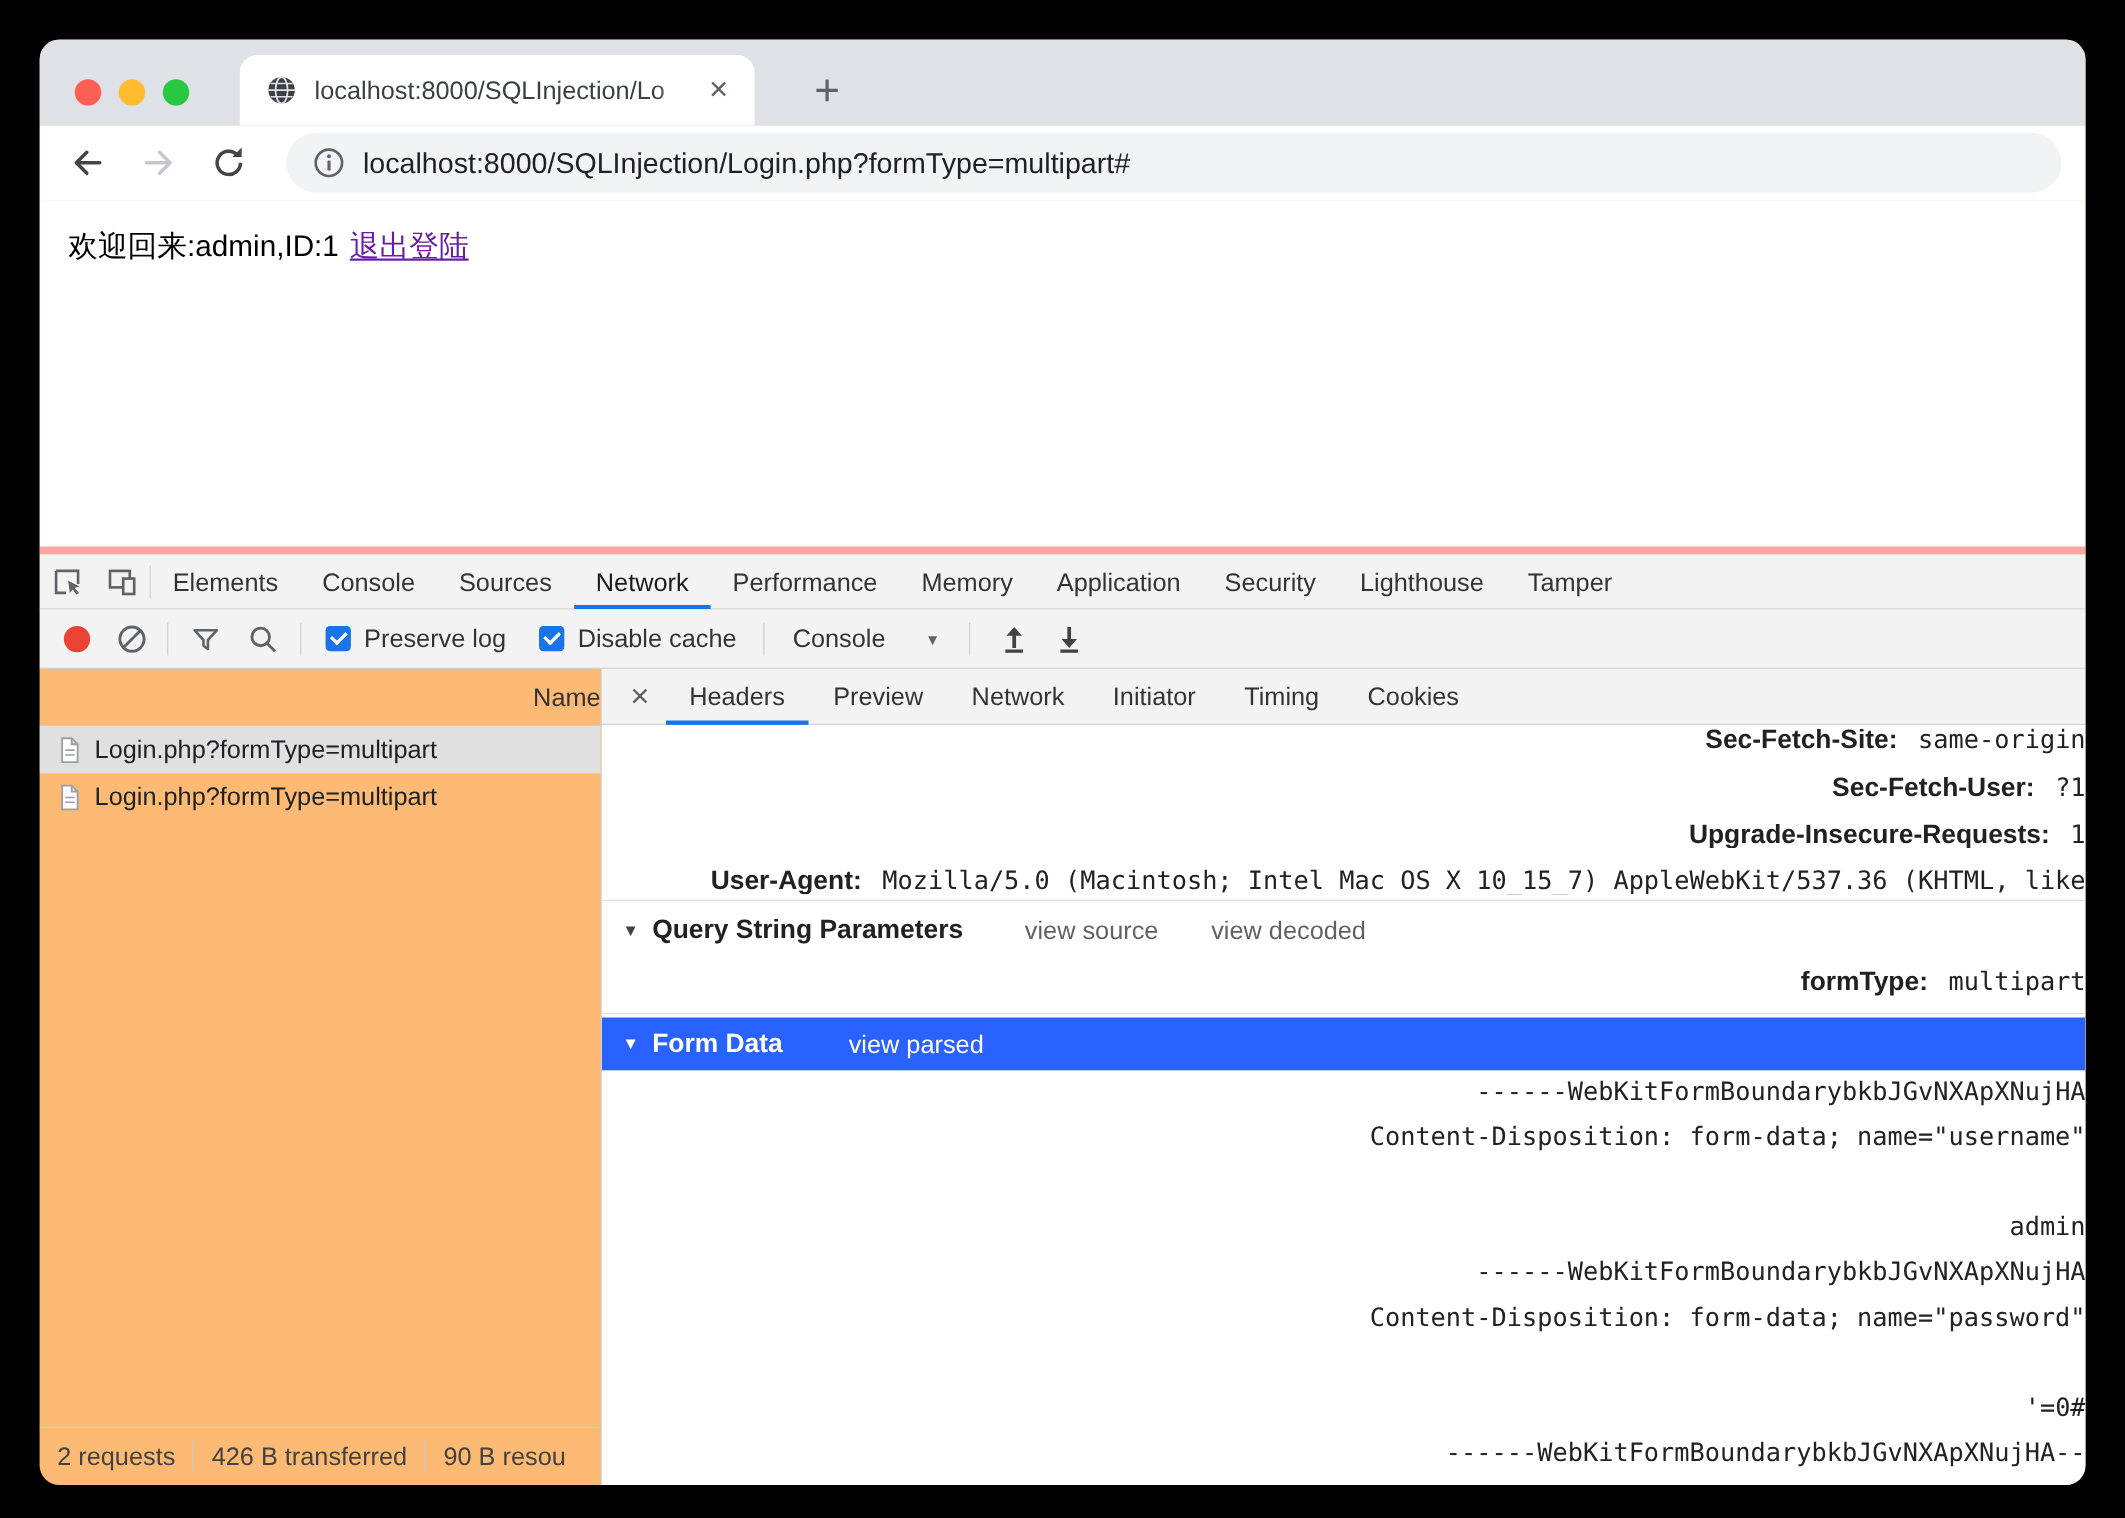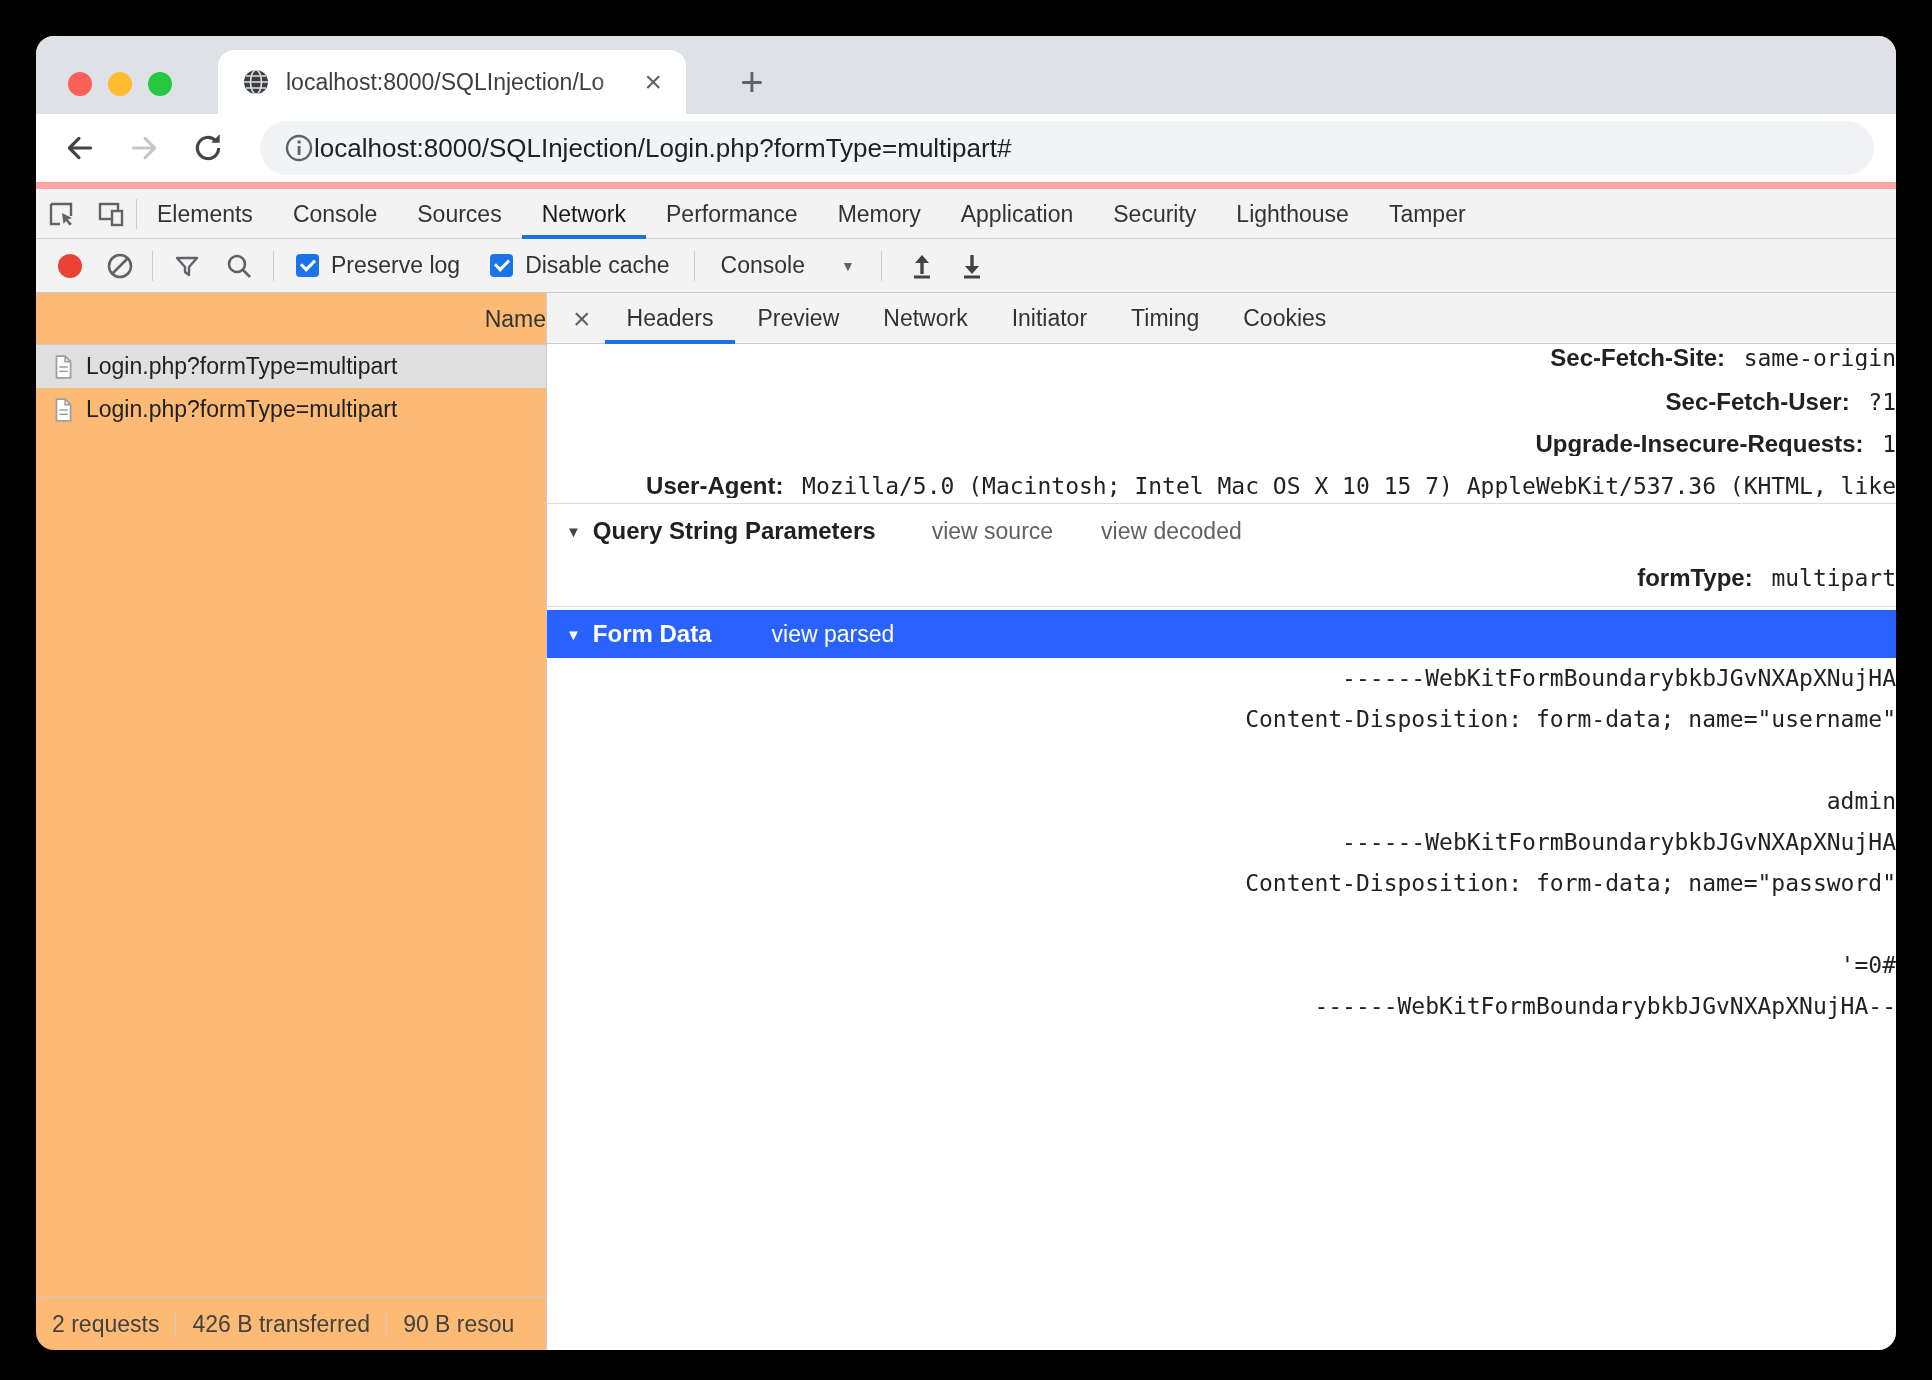--- a/index.html
+++ b/index.html
@@ -14,21 +14,21 @@
   .tab { position:absolute; left:182px; top:14px; width:468px; height:64px; background:#fff; border-radius:16px 16px 0 0; display:flex; align-items:center; padding:0 18px 0 24px; }
   .tab-title { flex:1; font-size:23px; color:#3c4043; white-space:nowrap; overflow:hidden; margin-left:16px;
                -webkit-mask-image:linear-gradient(90deg,#000 88%,transparent); mask-image:linear-gradient(90deg,#000 88%,transparent); }
   .tab-close { font-size:30px; color:#5f6368; line-height:30px; padding:0 6px; cursor:default; }
   .newtab { position:absolute; left:688px; top:18px; font-size:40px; font-weight:300; color:#5f6368; line-height:56px; width:56px; text-align:center; }
 
   
   .toolbar { height:68px; background:#fff; display:flex; align-items:center; padding:0 22px; flex:none; }
   .navbtn { width:44px; height:44px; display:flex; align-items:center; justify-content:center; margin-right:20px; flex:none; }
   .urlbar { flex:1; height:54px; background:#f1f3f4; border-radius:27px; display:flex; align-items:center; padding:0 24px; margin-left:10px; overflow:hidden; }
-  .url { font-size:26px; color:#202124; white-space:nowrap; }
+  .url { font-size:26px; color:#202124; margin-left:16px; white-space:nowrap; }
 
   
   .page { height:315px; background:#fff; padding:24px 0 0 26px; font-size:27px; color:#000; flex:none; }
   .page a { color:#681da8; text-decoration:underline; margin-left:10px; }
 
   
   .devtools { flex:1; display:flex; flex-direction:column; border-top:7px solid #fca5a5; min-height:0;text-align:right; }
   .dt-tabbar { height:50px; background:#f3f3f3; border-bottom:1px solid #d0d0d0; display:flex; align-items:center; flex:none; }
   .dt-iconbtn { width:50px; height:50px; display:flex; align-items:center; justify-content:center; flex:none; }
   .vsep { width:1px; height:30px; background:#ccc; flex:none; }
@@ -124,20 +124,23 @@
     <div class="urlbar">
       <svg width="30" height="30" viewBox="0 0 30 30">
         <circle cx="15" cy="15" r="12" fill="none" stroke="#5f6368" stroke-width="2.4"></circle>
         <rect x="13.7" y="13" width="2.8" height="9" fill="#5f6368"></rect>
         <circle cx="15.1" cy="9" r="1.8" fill="#5f6368"></circle>
       </svg>
       <span class="url">localhost:8000/SQLInjection/Login.php?formType=multipart#</span>
     </div>
   </div>
 
+  <div class="page">
+    <span>欢迎回来:admin,ID:1</span><a href="#">退出登陆</a>
+  </div>
 
   <div class="devtools">
 
     <div class="dt-tabbar">
       <span class="dt-iconbtn">
         <svg width="30" height="30" viewBox="0 0 30 30">
           <path d="M5 5h20v12" fill="none" stroke="#5f6368" stroke-width="2.4"></path>
           <path d="M5 5v20h9" fill="none" stroke="#5f6368" stroke-width="2.4"></path>
           <path d="M16 14l10 5-4.2 1.5L26 25l-2.6 1.4-3.3-4.5L17.5 25z" fill="#5f6368"></path>
         </svg>

